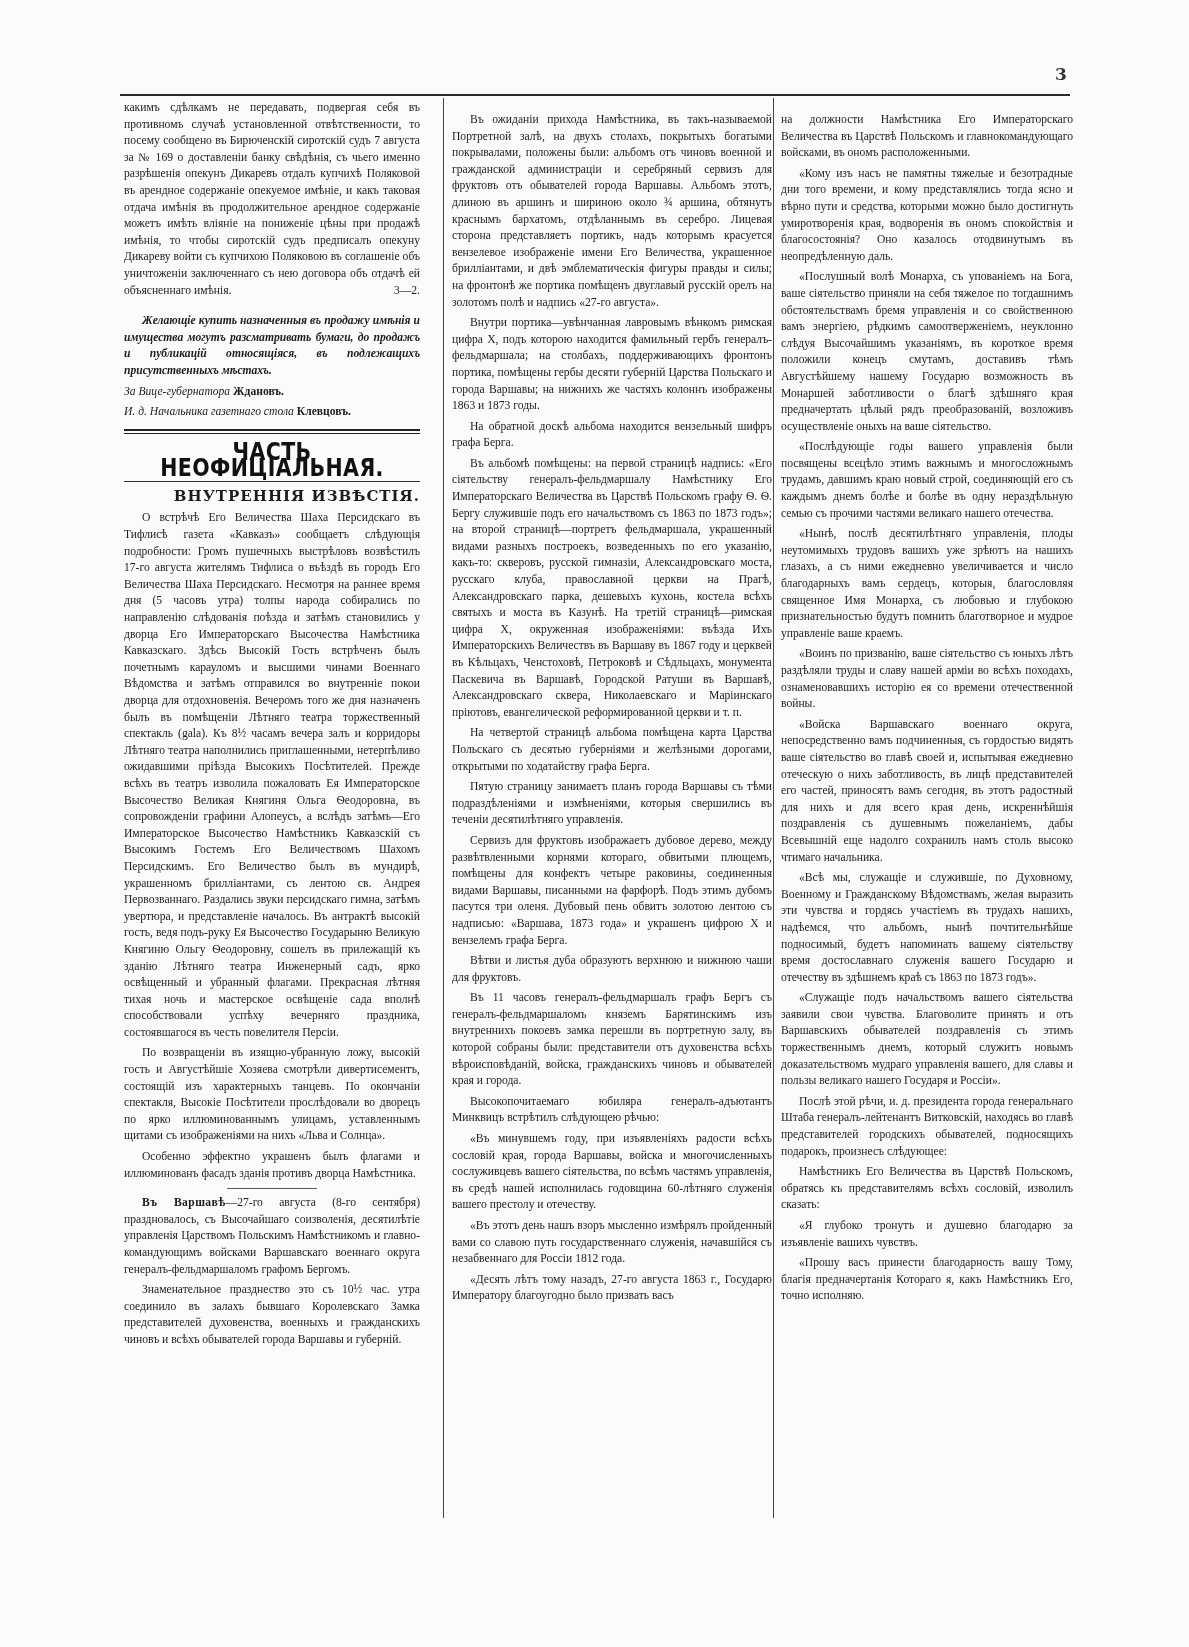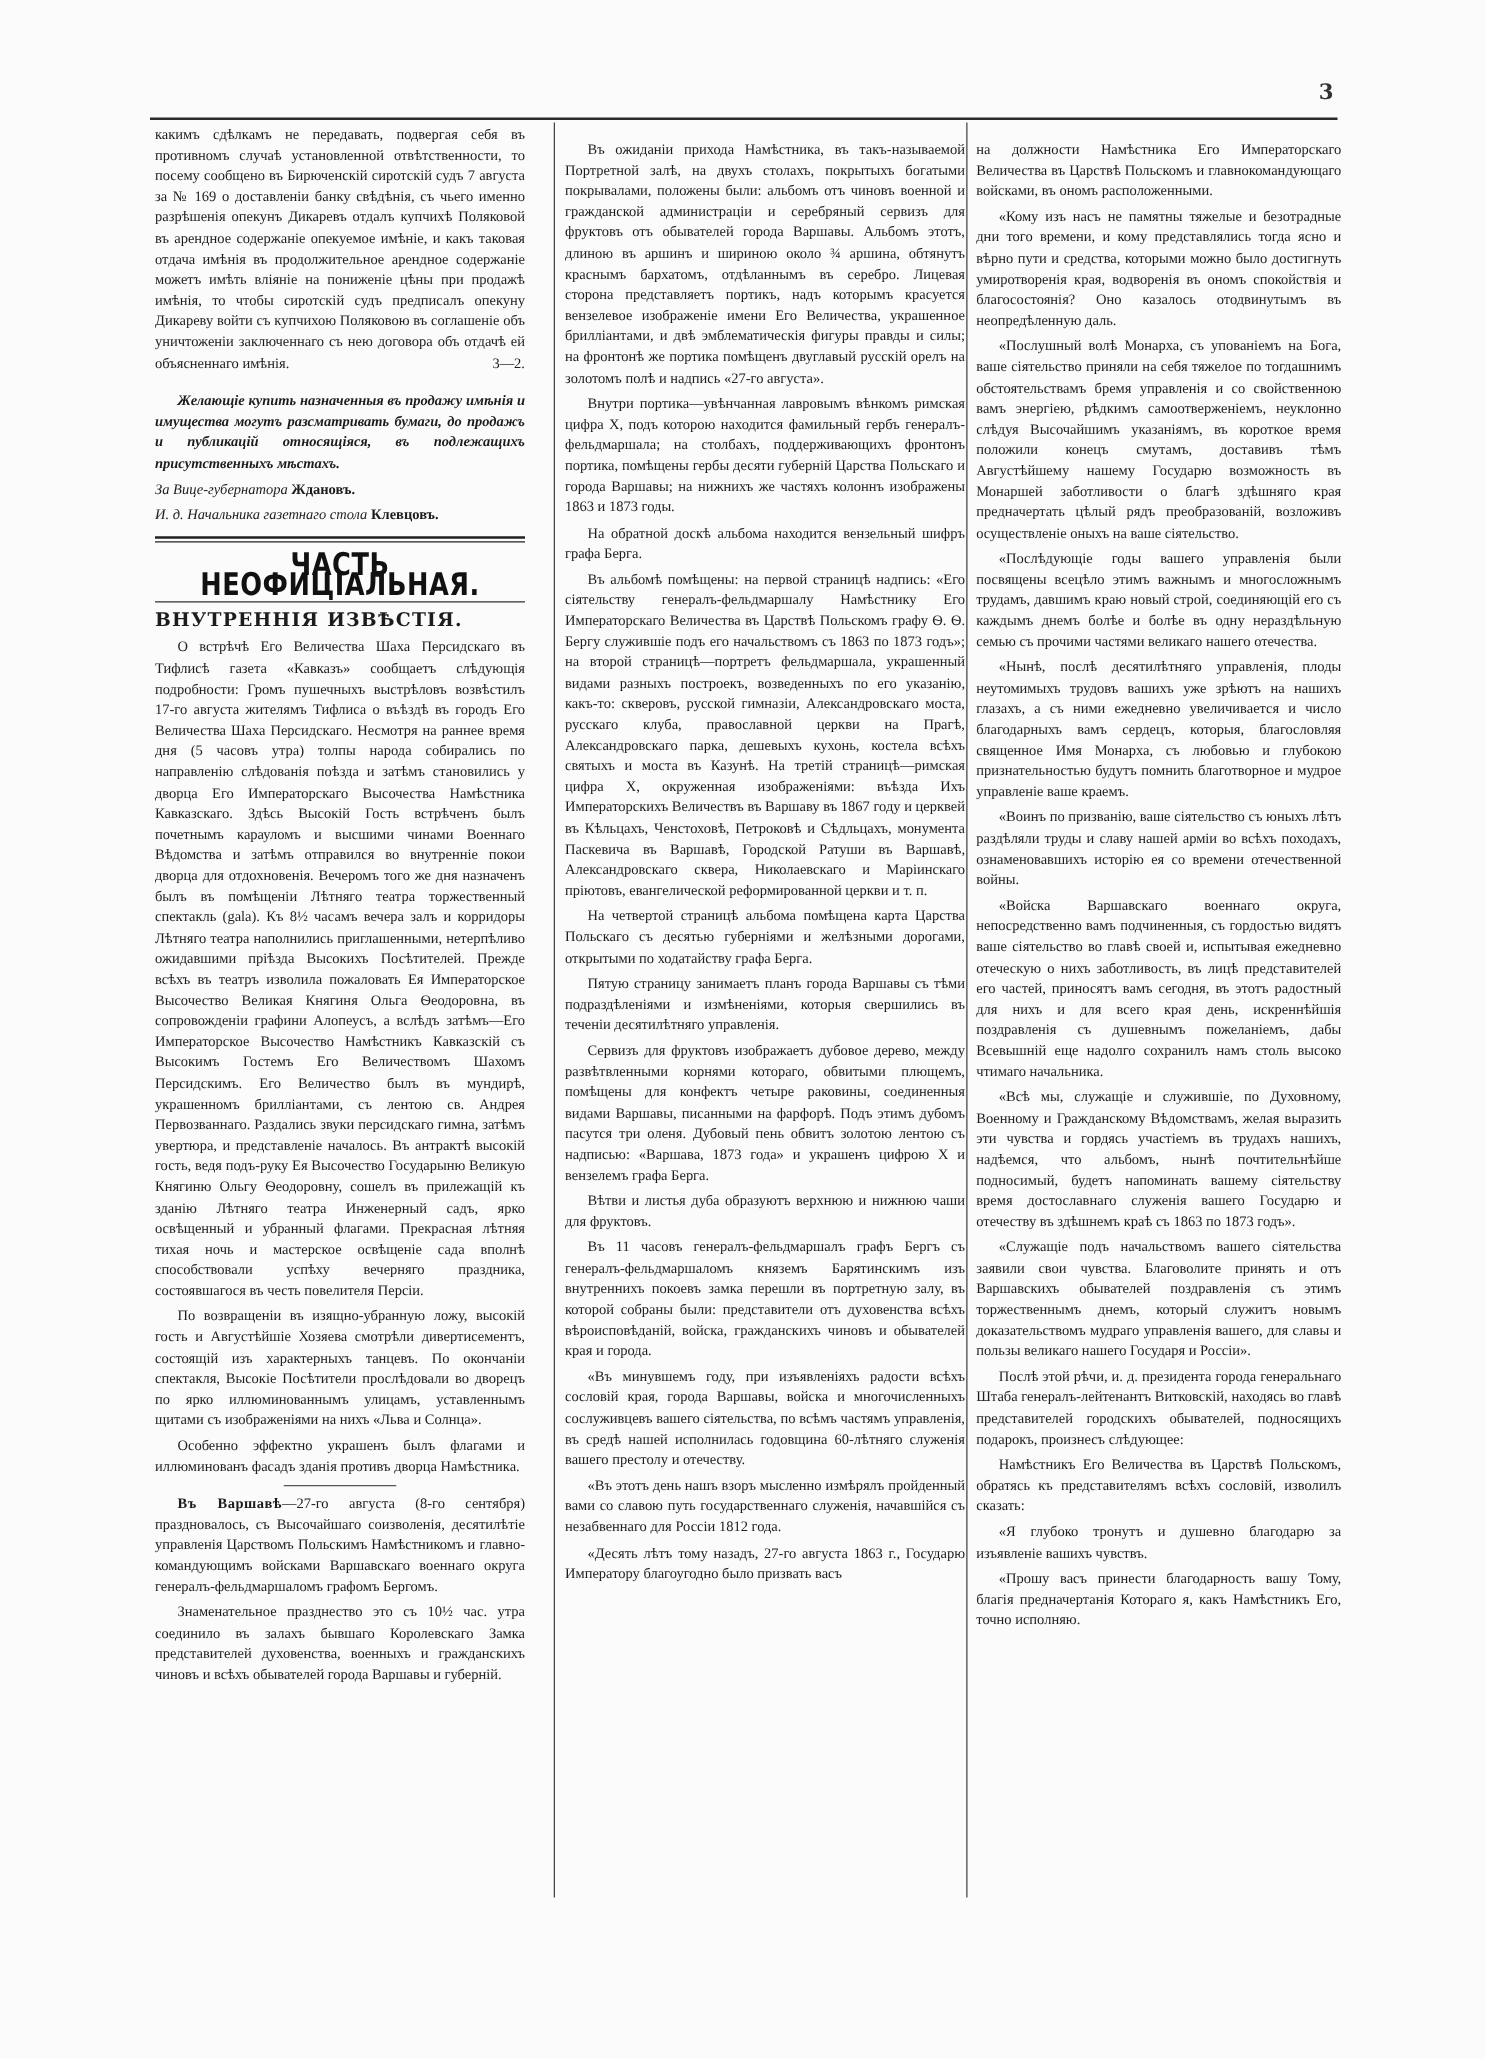--- a/index.html
+++ b/index.html
@@ -17,21 +17,21 @@
   #vr1{left:443px;height:1420px;}
   #vr2{left:773px;height:1420px;}
   .sig{font-style:italic;text-indent:0 !important;}
   .sig b{font-style:normal;}
   .italic-notice{font-style:italic;font-weight:bold;}
   .double-rule{border-top:2px solid #222;border-bottom:1px solid #222;height:2px;margin:8px 0 10px 0;}
   .section-title{font-family:"DejaVu Sans","Liberation Sans",sans-serif;font-weight:bold;
        font-size:25px;text-align:center;letter-spacing:0.5px;transform:scaleX(0.82);
        margin:6px -20px 4px -20px;color:#111;}
   .thin-rule{border-top:1px solid #333;margin:2px 0 6px 0;}
-  .sub-title{font-weight:bold;text-align:left;font-size:15px;letter-spacing:1px;margin:4px 0 6px 0;}
+  .sub-title{font-weight:bold;text-align:right;font-size:15px;letter-spacing:1px;margin:4px 0 6px 0;}
   .right-num{float:right;}
   .spaced{letter-spacing:0.4px;}
   .small-rule{width:90px;margin:6px auto;border-top:1px solid #555;}
 </style>
 </head>
 <body>
 
 <div class="page-num">3</div>
 <div class="top-rule"></div>
 <div class="vrule" id="vr1"></div>
@@ -69,20 +69,21 @@
 <div class="col" id="col-mid">
   <p>Въ ожиданіи прихода Намѣстника, въ такъ-называемой Портретной залѣ, на двухъ столахъ, покрытыхъ богатыми покрывалами, положены были: альбомъ отъ чиновъ военной и гражданской администраціи и серебряный сервизъ для фруктовъ отъ обывателей города Варшавы. Альбомъ этотъ, длиною въ аршинъ и шириною около ¾ аршина, обтянутъ краснымъ бархатомъ, отдѣланнымъ въ серебро. Лицевая сторона представляетъ портикъ, надъ которымъ красуется вензелевое изображеніе имени Его Величества, украшенное бриллiантами, и двѣ эмблематическія фигуры правды и силы; на фронтонѣ же портика помѣщенъ двуглавый русскій орелъ на золотомъ полѣ и надпись «27-го августа».</p>
   <p>Внутри портика—увѣнчанная лавровымъ вѣнкомъ римская цифра X, подъ которою находится фамильный гербъ генералъ-фельдмаршала; на столбахъ, поддерживающихъ фронтонъ портика, помѣщены гербы десяти губерній Царства Польскаго и города Варшавы; на нижнихъ же частяхъ колоннъ изображены 1863 и 1873 годы.</p>
   <p>На обратной доскѣ альбома находится вензельный шифръ графа Берга.</p>
   <p>Въ альбомѣ помѣщены: на первой страницѣ надпись: «Его сіятельству генералъ-фельдмаршалу Намѣстнику Его Императорскаго Величества въ Царствѣ Польскомъ графу Ѳ. Ѳ. Бергу служившіе подъ его начальствомъ съ 1863 по 1873 годъ»; на второй страницѣ—портретъ фельдмаршала, украшенный видами разныхъ построекъ, возведенныхъ по его указанію, какъ-то: скверовъ, русской гимназіи, Александровскаго моста, русскаго клуба, православной церкви на Прагѣ, Александровскаго парка, дешевыхъ кухонь, костела всѣхъ святыхъ и моста въ Казунѣ. На третій страницѣ—римская цифра X, окруженная изображеніями: въѣзда Ихъ Императорскихъ Величествъ въ Варшаву въ 1867 году и церквей въ Кѣльцахъ, Ченстоховѣ, Петроковѣ и Сѣдльцахъ, монумента Паскевича въ Варшавѣ, Городской Ратуши въ Варшавѣ, Александровскаго сквера, Николаевскаго и Маріинскаго пріютовъ, евангелической реформированной церкви и т. п.</p>
   <p>На четвертой страницѣ альбома помѣщена карта Царства Польскаго съ десятью губерніями и желѣзными дорогами, открытыми по ходатайству графа Берга.</p>
   <p>Пятую страницу занимаетъ планъ города Варшавы съ тѣми подраздѣленіями и измѣненіями, которыя свершились въ теченіи десятилѣтняго управленія.</p>
   <p>Сервизъ для фруктовъ изображаетъ дубовое дерево, между развѣтвленными корнями котораго, обвитыми плющемъ, помѣщены для конфектъ четыре раковины, соединенныя видами Варшавы, писанными на фарфорѣ. Подъ этимъ дубомъ пасутся три оленя. Дубовый пень обвитъ золотою лентою съ надписью: «Варшава, 1873 года» и украшенъ цифрою X и вензелемъ графа Берга.</p>
   <p>Вѣтви и листья дуба образуютъ верхнюю и нижнюю чаши для фруктовъ.</p>
   <p>Въ 11 часовъ генералъ-фельдмаршалъ графъ Бергъ съ генералъ-фельдмаршаломъ княземъ Барятинскимъ изъ внутреннихъ покоевъ замка перешли въ портретную залу, въ которой собраны были: представители отъ духовенства всѣхъ вѣроисповѣданій, войска, гражданскихъ чиновъ и обывателей края и города.</p>
+  <p>Высокопочитаемаго юбиляра генералъ-адъютантъ Минквицъ встрѣтилъ слѣдующею рѣчью:</p>
   <p>«Въ минувшемъ году, при изъявленіяхъ радости всѣхъ сословій края, города Варшавы, войска и многочисленныхъ сослуживцевъ вашего сіятельства, по всѣмъ частямъ управленія, въ средѣ нашей исполнилась годовщина 60-лѣтняго служенія вашего престолу и отечеству.</p>
   <p>«Въ этотъ день нашъ взоръ мысленно измѣрялъ пройденный вами со славою путь государственнаго служенія, начавшійся съ незабвеннаго для Россіи 1812 года.</p>
   <p>«Десять лѣтъ тому назадъ, 27-го августа 1863 г., Государю Императору благоугодно было призвать васъ</p>
 </div>
 
 <div class="col" id="col-right">
   <p class="noind">на должности Намѣстника Его Императорскаго Величества въ Царствѣ Польскомъ и главнокомандующаго войсками, въ ономъ расположенными.</p>
   <p>«Кому изъ насъ не памятны тяжелые и безотрадные дни того времени, и кому представлялись тогда ясно и вѣрно пути и средства, которыми можно было достигнуть умиротворенія края, водворенія въ ономъ спокойствія и благосостоянія? Оно казалось отодвинутымъ въ неопредѣленную даль.</p>
   <p>«Послушный волѣ Монарха, съ упованіемъ на Бога, ваше сіятельство приняли на себя тяжелое по тогдашнимъ обстоятельствамъ бремя управленія и со свойственною вамъ энергіею, рѣдкимъ самоотверженіемъ, неуклонно слѣдуя Высочайшимъ указаніямъ, въ короткое время положили конецъ смутамъ, доставивъ тѣмъ Августѣйшему нашему Государю возможность въ Монаршей заботливости о благѣ здѣшняго края предначертать цѣлый рядъ преобразованій, возложивъ осуществленіе оныхъ на ваше сіятельство.</p>
   <p>«Послѣдующіе годы вашего управленія были посвящены всецѣло этимъ важнымъ и многосложнымъ трудамъ, давшимъ краю новый строй, соединяющій его съ каждымъ днемъ болѣе и болѣе въ одну нераздѣльную семью съ прочими частями великаго нашего отечества.</p>

